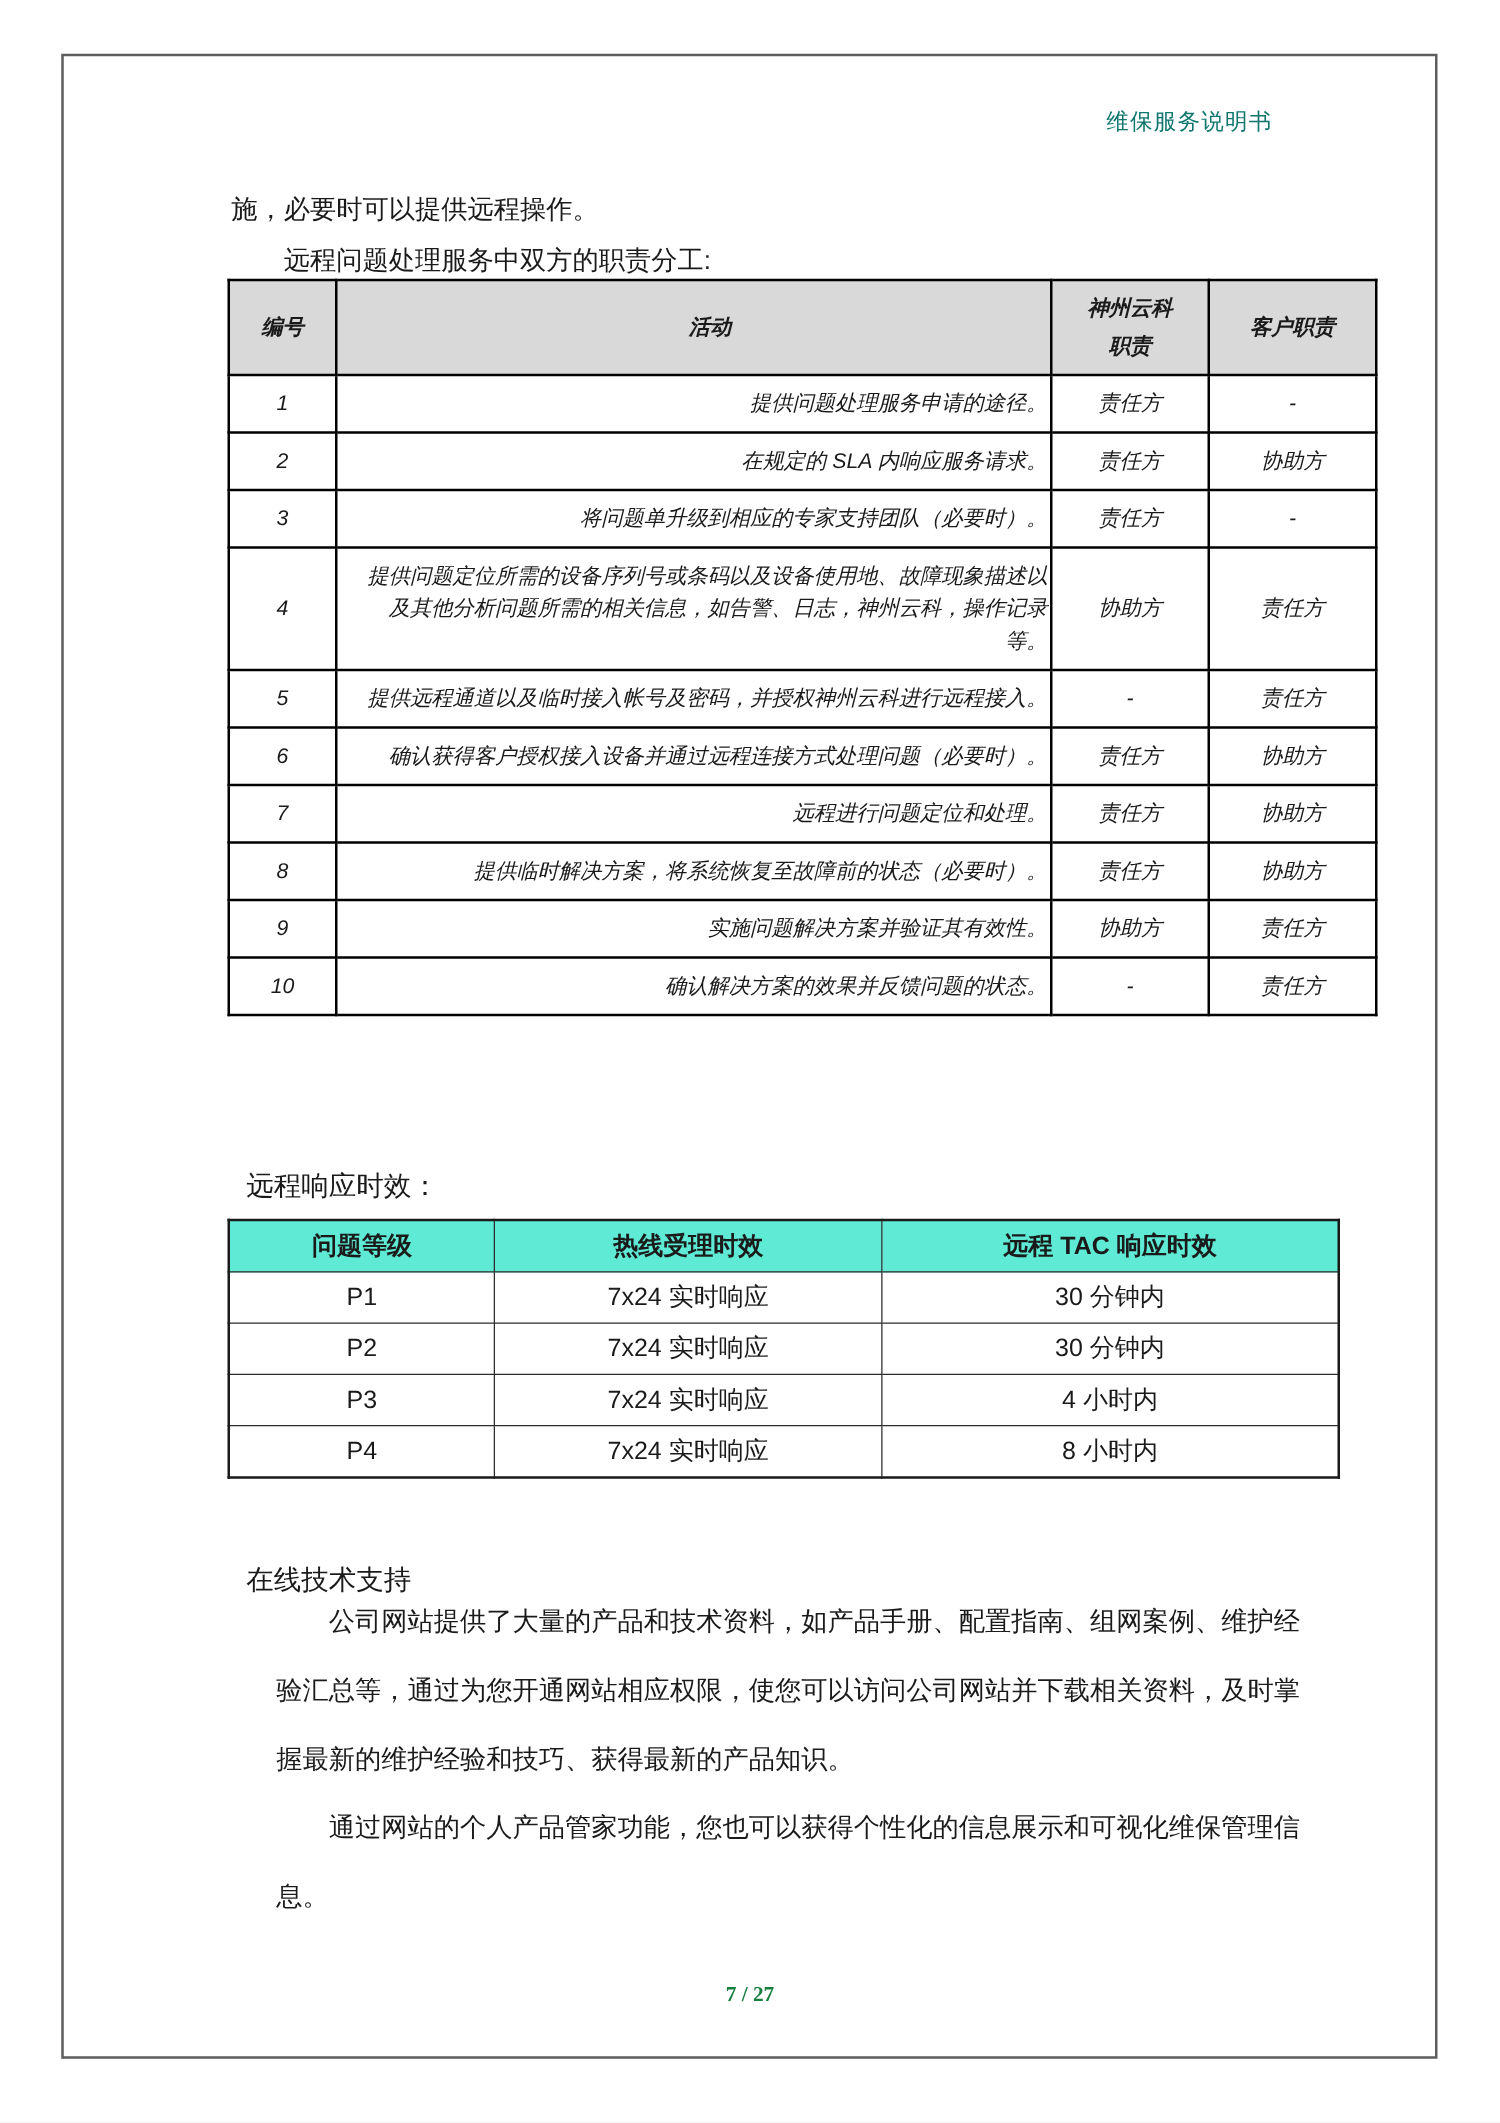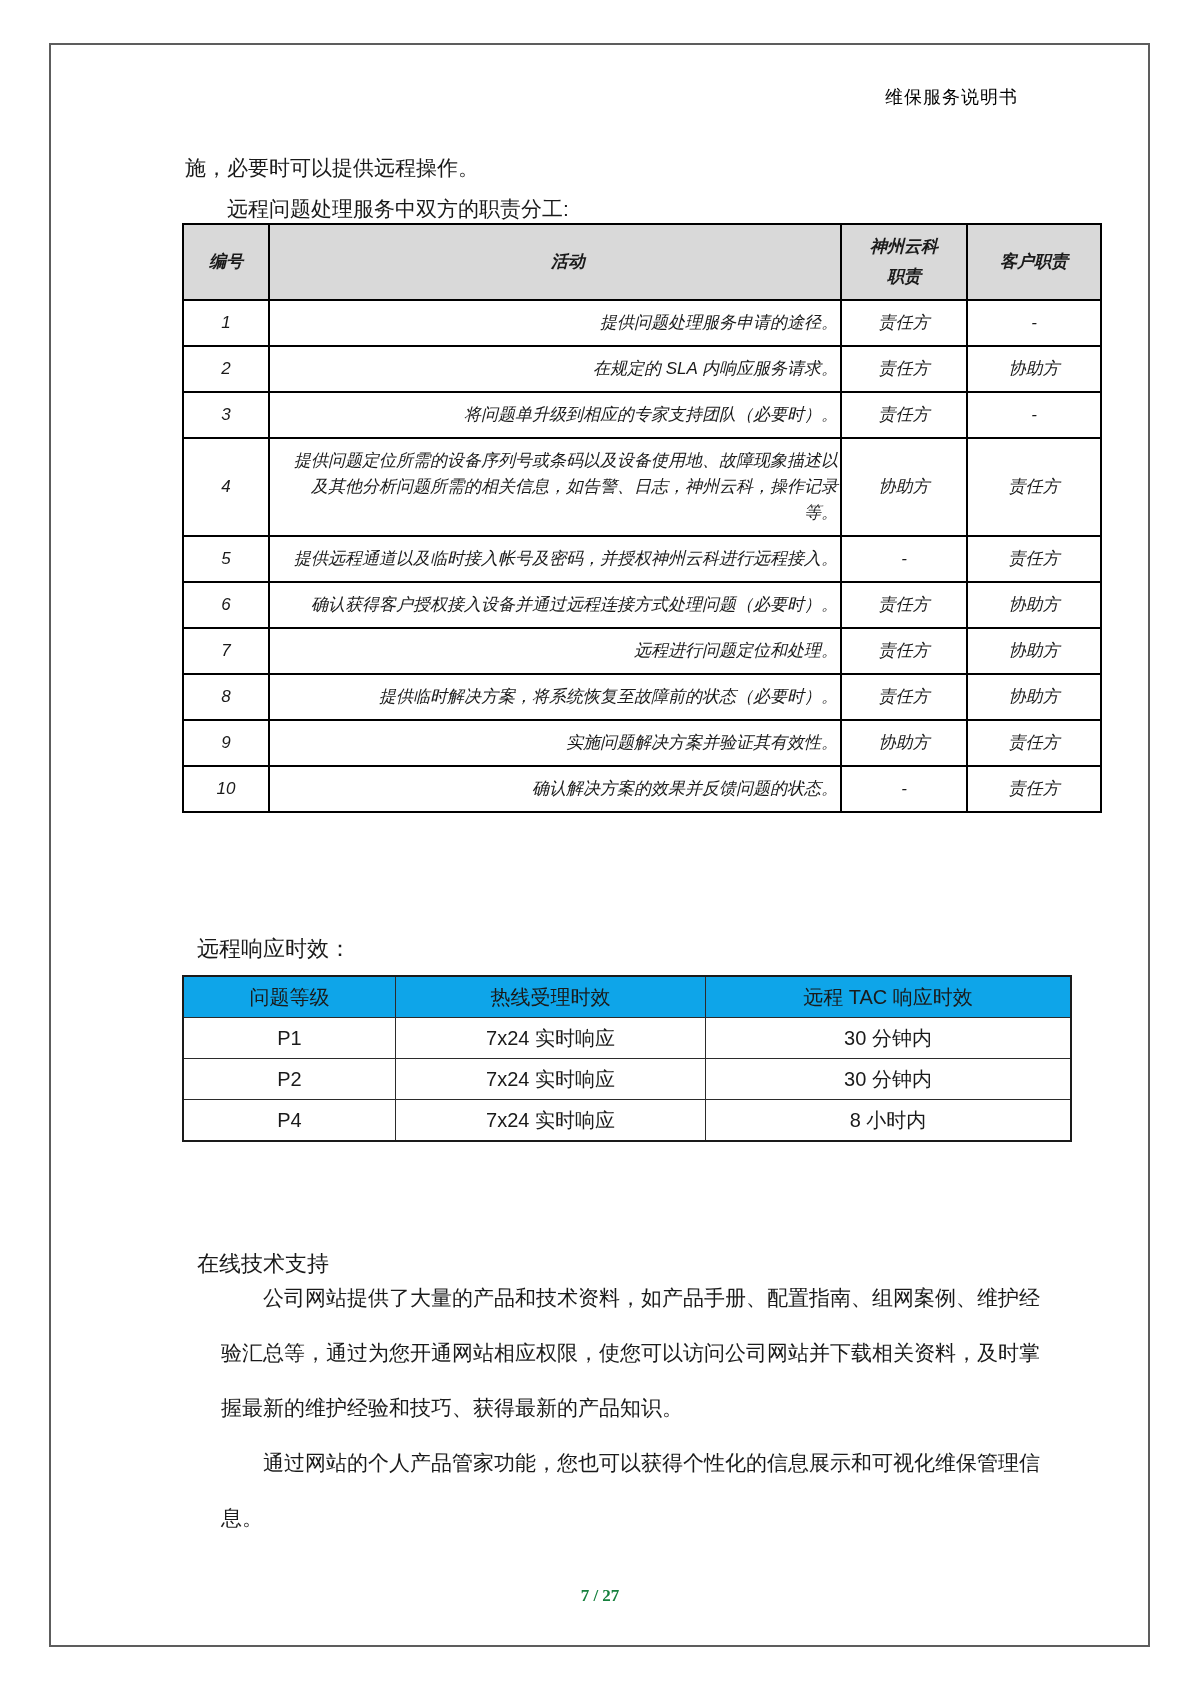--- a/index.html
+++ b/index.html
@@ -16,21 +16,21 @@
     position:absolute;
     left:49px;top:43px;width:1101px;height:1604px;
     border:2px solid #5d5d5d;
     box-sizing:border-box;
     pointer-events:none;
   }
   .doc-header{
     position:absolute;
     top:85px;right:182px;
     font-family:"Liberation Serif","DejaVu Serif",serif;
-    font-size:18px;color:#000000;
+    font-size:18px;color:#0f766e;
     letter-spacing:1px;
   }
   .intro-line{
     position:absolute;
     left:185px;top:155px;
     font-size:21px;line-height:26px;
   }
   .table-caption{
     position:absolute;
     left:227px;top:196px;
@@ -74,22 +74,22 @@
   }
   .t2 th,.t2 td{
     border:1.5px solid #2b2b2b;
     padding:7px 8px;
     line-height:26px;
     text-align:center;
     vertical-align:middle;
   }
   .t2{border:2px solid #1a1a1a;}
   .t2 th{
-    background:#0ea5e9;
-    font-weight:normal;
+    background:#5eead4;
+    font-weight:bold;
   }
   .t2 .c2-level{width:195px;}
   .t2 .c2-hotline{width:293px;}
   .t2 .c2-tac{width:348px;}
   
   .sec-heading{
     position:absolute;
     left:184px;
     font-size:22px;
     font-weight:normal;
@@ -223,20 +223,25 @@
           <td>P1</td>
           <td>7x24 实时响应</td>
           <td>30 分钟内</td>
         </tr>
         <tr>
           <td>P2</td>
           <td>7x24 实时响应</td>
           <td>30 分钟内</td>
         </tr>
         <tr>
+          <td>P3</td>
+          <td>7x24 实时响应</td>
+          <td>4 小时内</td>
+        </tr>
+        <tr>
           <td>P4</td>
           <td>7x24 实时响应</td>
           <td>8 小时内</td>
         </tr>
       </tbody>
   </table>
 
   <h2 class="sec-heading" id="heading-online">在线技术支持</h2>
 
   <div class="bottom-paras">

